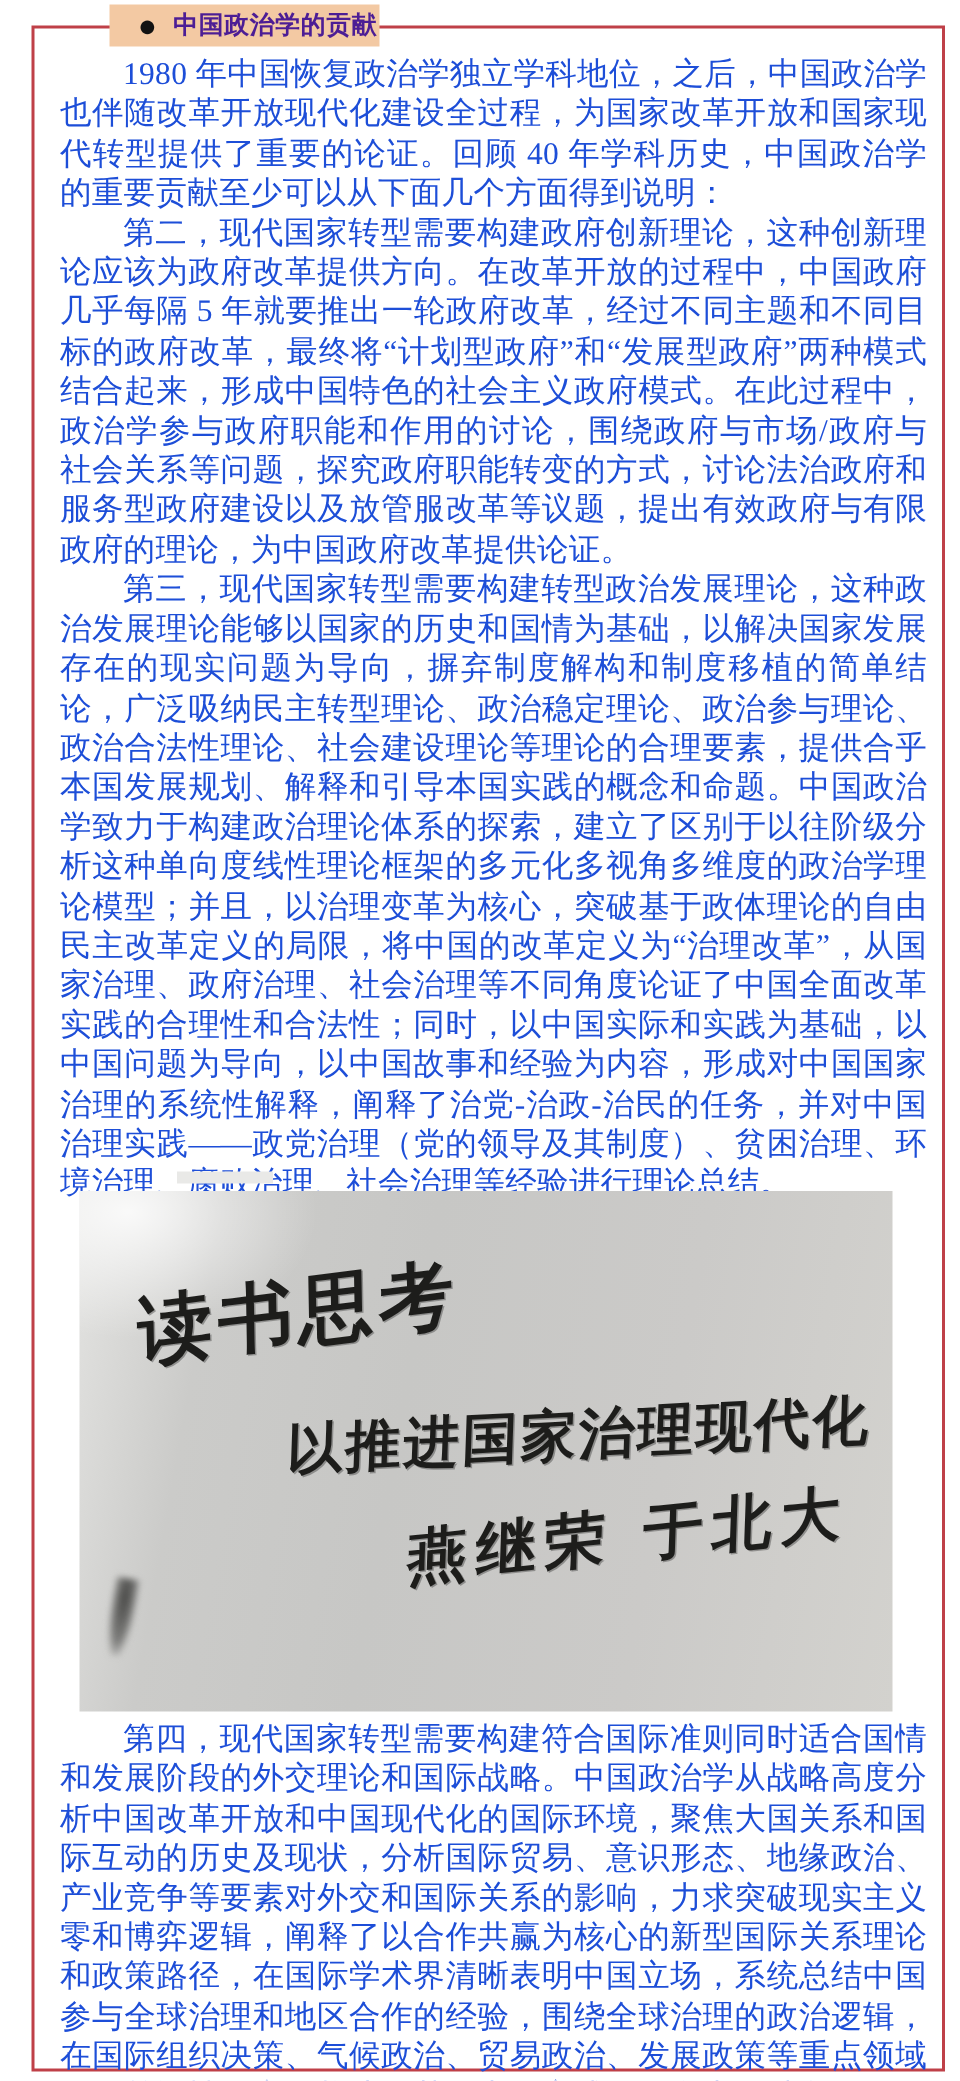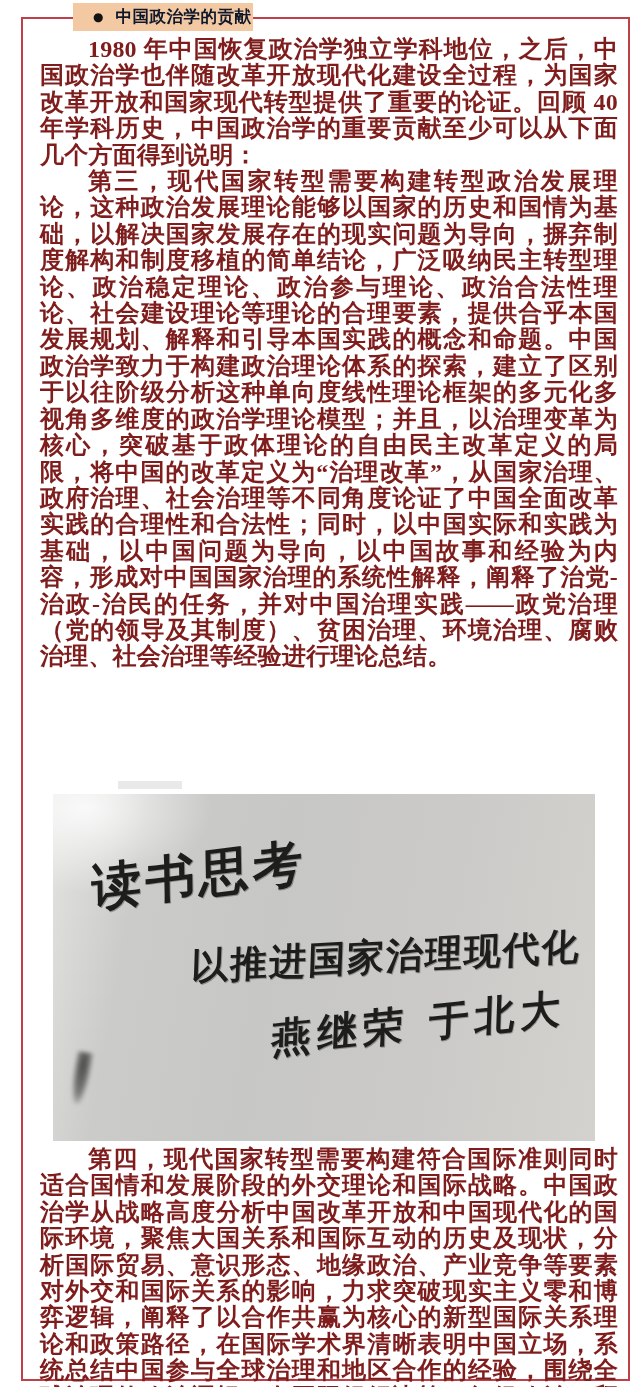--- a/index.html
+++ b/index.html
@@ -42,34 +42,33 @@
     font-size: 12px;
     color: #121212;
     line-height: 1;
     margin-right: 12px;
     font-family: "DejaVu Sans", sans-serif;
   }
   .badge-title {
     font-family: "Liberation Sans", "DejaVu Sans", sans-serif;
     font-weight: bold;
     font-size: 16.5px;
-    color: #0f172a;
+    color: #4c1d95;
     letter-spacing: 0.5px;
     white-space: nowrap;
   }
   .content {
     position: absolute;
     left: 40px;
     width: 578px;
     z-index: 2;
-    font-size: 24px;
+    font-size: 21px;
     line-height: 26.4px;
-    color: #7f1d1d;
+    color: #1d4ed8;
     text-align: justify;
-    font-weight: bold;
   }
   .contentA { top: 36px; }
   .contentB { top: 1146px; }
   .content p {
     margin: 0;
     text-indent: 2em;
     letter-spacing: 0.2px;
   }
   .photo {
     position: absolute;
@@ -139,20 +138,21 @@
 
   <div class="frame"></div>
 
   <div class="badge">
     <span class="bullet">●</span>
     <span class="badge-title">中国政治学的贡献</span>
   </div>
 
   <div class="content contentA">
     <p>1980 年中国恢复政治学独立学科地位，之后，中国政治学也伴随改革开放现代化建设全过程，为国家改革开放和国家现代转型提供了重要的论证。回顾 40 年学科历史，中国政治学的重要贡献至少可以从下面几个方面得到说明：</p>
+    <p>第二，现代国家转型需要构建政府创新理论，这种创新理论应该为政府改革提供方向。在改革开放的过程中，中国政府几乎每隔 5 年就要推出一轮政府改革，经过不同主题和不同目标的政府改革，最终将“计划型政府”和“发展型政府”两种模式结合起来，形成中国特色的社会主义政府模式。在此过程中，政治学参与政府职能和作用的讨论，围绕政府与市场/政府与社会关系等问题，探究政府职能转变的方式，讨论法治政府和服务型政府建设以及放管服改革等议题，提出有效政府与有限政府的理论，为中国政府改革提供论证。</p>
     <p>第三，现代国家转型需要构建转型政治发展理论，这种政治发展理论能够以国家的历史和国情为基础，以解决国家发展存在的现实问题为导向，摒弃制度解构和制度移植的简单结论，广泛吸纳民主转型理论、政治稳定理论、政治参与理论、政治合法性理论、社会建设理论等理论的合理要素，提供合乎本国发展规划、解释和引导本国实践的概念和命题。中国政治学致力于构建政治理论体系的探索，建立了区别于以往阶级分析这种单向度线性理论框架的多元化多视角多维度的政治学理论模型；并且，以治理变革为核心，突破基于政体理论的自由民主改革定义的局限，将中国的改革定义为“治理改革”，从国家治理、政府治理、社会治理等不同角度论证了中国全面改革实践的合理性和合法性；同时，以中国实际和实践为基础，以中国问题为导向，以中国故事和经验为内容，形成对中国国家治理的系统性解释，阐释了治党-治政-治民的任务，并对中国治理实践——政党治理（党的领导及其制度）、贫困治理、环境治理、腐败治理、社会治理等经验进行理论总结。</p>
   </div>
 
   <div class="pre-photo-smudge"></div>
 
   <div class="photo">
     <div class="hw hw1">读书思考</div>
     <div class="hw hw2">以推进国家治理现代化</div>
     <div class="hw sig">燕继荣 于北大</div>
     <div class="smudge"></div>

